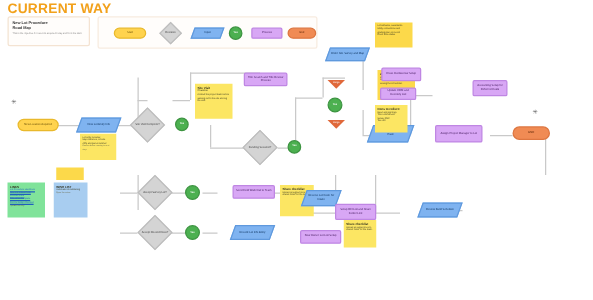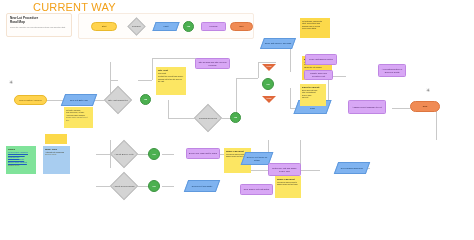--- a/index.html
+++ b/index.html
@@ -2,22 +2,22 @@
 <html><head>
 <meta charset="utf-8">
 <style>
   html,body{margin:0;padding:0;background:#ffffff;}
   body{width:474px;height:205px;position:relative;overflow:hidden;
        font-family:"Liberation Sans",sans-serif;color:#3c3c3c;}
 
   #canvas{position:absolute;inset:0;background:#ffffff;}
 
   
-  .title{position:absolute;left:6px;top:1px;font-size:11px;font-weight:normal;
-         color:#f2a11b;letter-spacing:.2px;white-space:nowrap;margin-left:27px;}
+  .title{position:absolute;left:6px;top:1px;font-size:11px;font-weight:bold;
+         color:#f2a11b;letter-spacing:.2px;white-space:nowrap;}
 
   
   .infobox{position:absolute;left:6px;top:13px;width:66px;height:24px;
            background:#fffdfb;border:1px solid #f4e3d2;border-radius:2px;
            box-sizing:border-box;padding:2px 3px;}
   .infobox .h1{font-size:3.1px;font-weight:bold;color:#333;line-height:1.35;}
   .infobox .h2{font-size:3.1px;font-weight:bold;color:#333;line-height:1.35;}
   .infobox .p{font-size:1.9px;color:#8a8a8a;line-height:1.5;margin-top:1.5px;}
 
   

